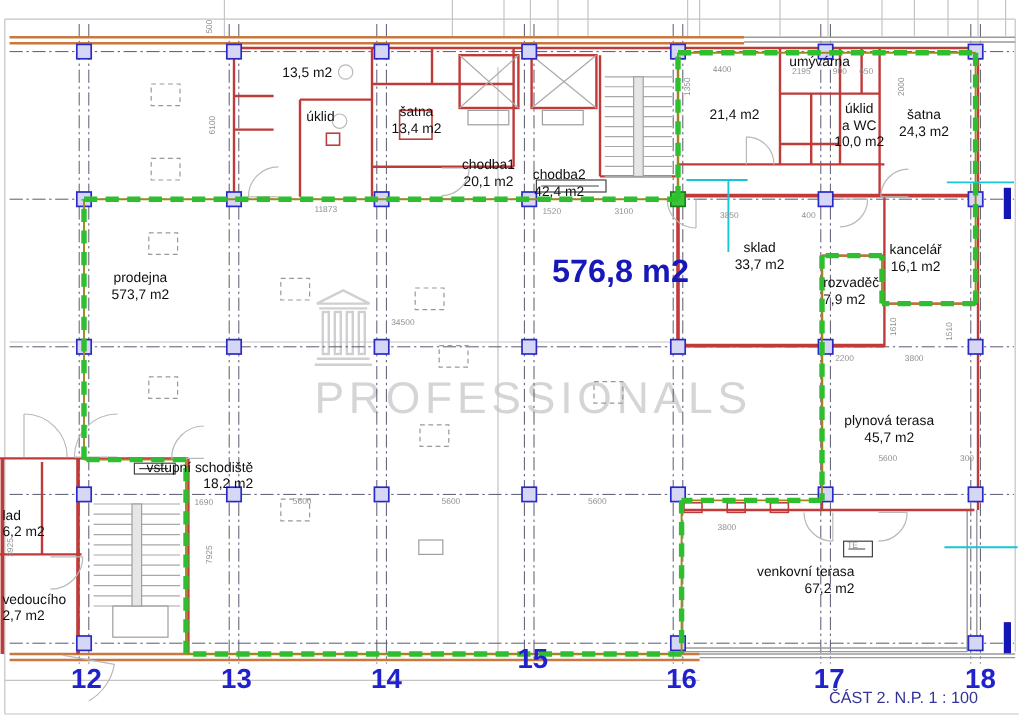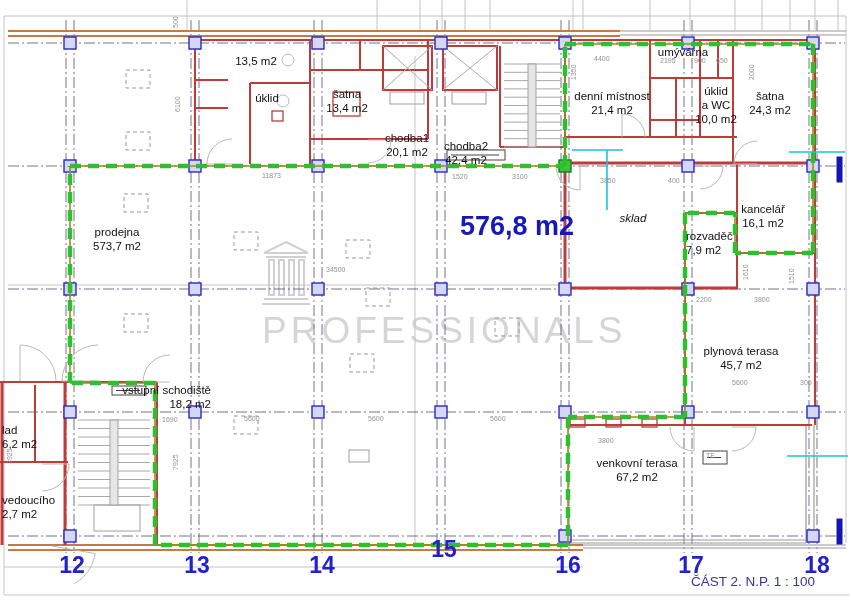--- a/index.html
+++ b/index.html
@@ -320,59 +320,59 @@
       </div>
       <div class="room-label center" style="left: 332px; top: 131px;">
         <div>chodba1</div>
         <div>20,1 m2</div>
       </div>
       <div class="room-label center" style="left: 391px; top: 103px; margin-top: 36px;">
         <div>chodba2</div>
         <div>42,4 m2</div>
       </div>
       <div class="room-label center" style="left: 537px; top: 89px;">
-        <div>denní místnost</div>
         <div>21,4 m2</div>
       </div>
       <div class="room-label center" style="left: 608px; top: 45px;">
         <div>umývárna</div>
       </div>
       <div class="room-label center" style="left: 641px; top: 84px;">
         <div>úklid</div>
         <div>a WC</div>
         <div>10,0 m2</div>
       </div>
       <div class="room-label center" style="left: 695px; top: 89px;">
         <div>šatna</div>
         <div>24,3 m2</div>
       </div>
       <div class="room-label center" style="left: 42px; top: 225px;">
         <div>prodejna</div>
         <div>573,7 m2</div>
       </div>
-      <div class="room-label center" style="left: 558px; top: 211px; font-style: italic;">
+      <div class="room-label center" style="left: 558px; top: 200px;">
         <div>sklad</div>
+        <div>33,7 m2</div>
       </div>
       <div class="room-label" style="left: 686px; top: 229px;">
         <div>rozvaděč</div>
         <div>7,9 m2</div>
       </div>
       <div class="room-label center" style="left: 688px; top: 202px;">
         <div>kancelář</div>
         <div>16,1 m2</div>
       </div>
       <div class="room-label center" style="left: 666px; top: 344px;">
         <div>plynová terasa</div>
         <div>45,7 m2</div>
       </div>
       <div class="room-label center" style="left: 61px; top: 383px; text-align: right;">
         <div>vstupní schodiště</div>
         <div>18,2 m2</div>
       </div>
-      <div class="room-label center" style="left: 562px; top: 456px;">
+      <div class="room-label center" style="left: 562px; top: 470px; text-align: right;">
         <div>venkovní terasa</div>
         <div>67,2 m2</div>
       </div>
       <div class="room-label" style="left: 2px; top: 423px;">
         <div>lad</div>
         <div>6,2 m2</div>
       </div>
       <div class="room-label" style="left: 2px; top: 493px;">
         <div>vedoucího</div>
         <div>2,7 m2</div>

